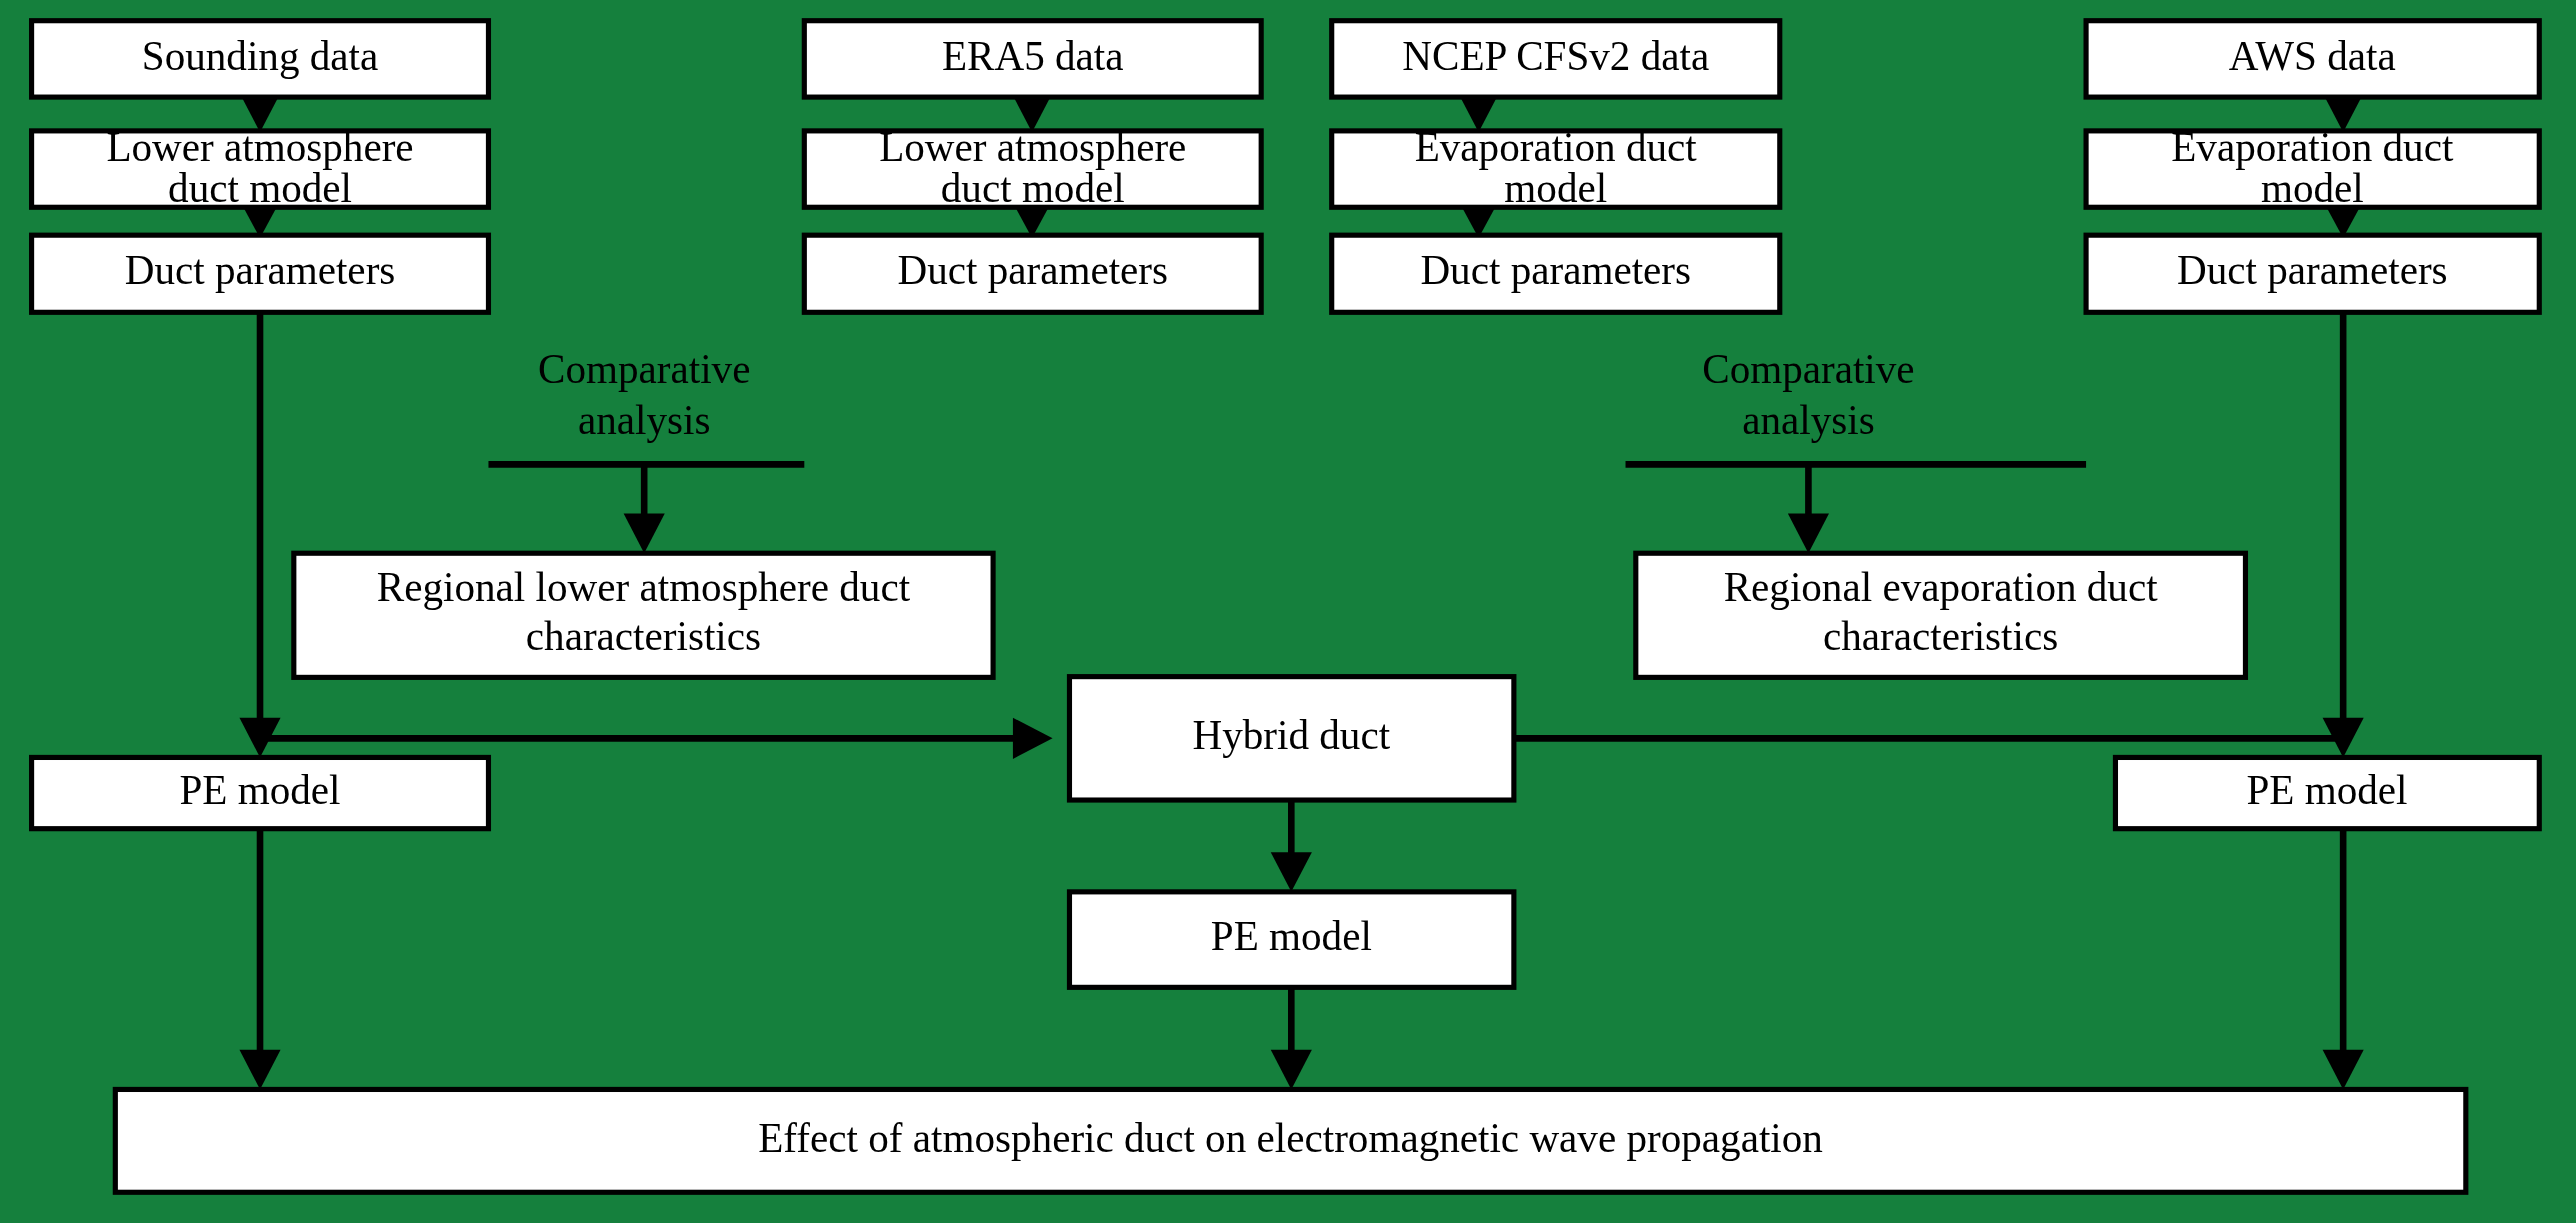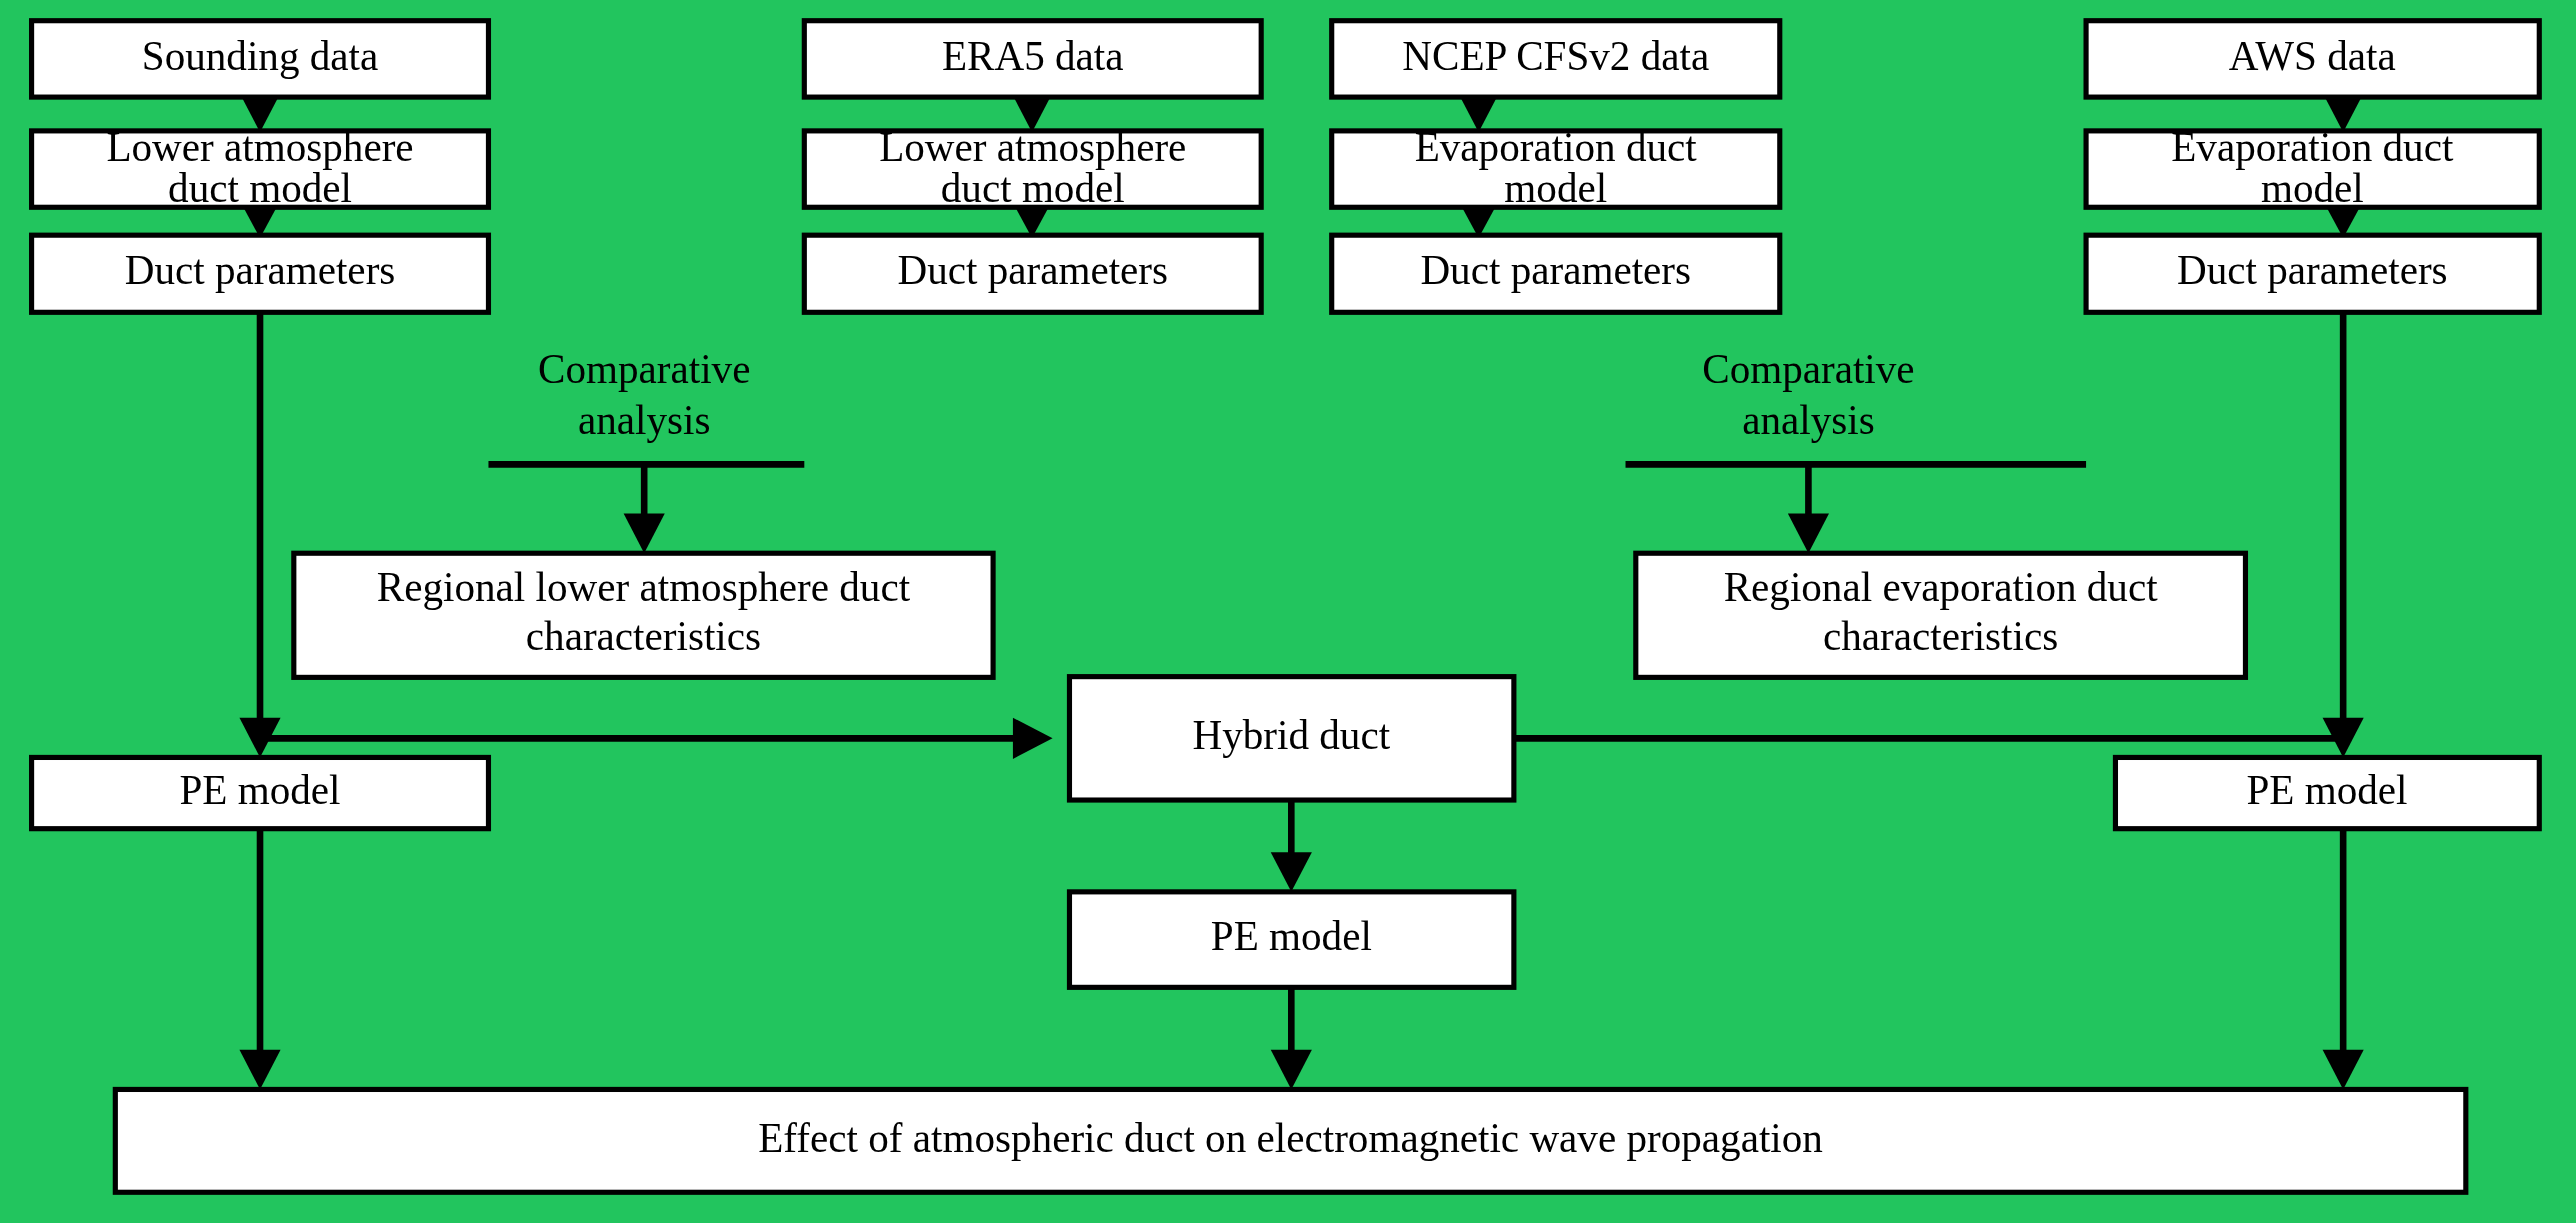--- a/index.html
+++ b/index.html
@@ -5,21 +5,21 @@
 <style>
   html, body {
     margin: 0;
     padding: 0;
     background: #ffffff;
   }
   #flow-wrap {
     position: relative;
     width: 2576px;
     height: 1224px;
-    background: #22c55e;
+    background: #15803d;
     font-family: "Liberation Serif", "DejaVu Serif", serif;
   }
   svg#flowchart {
     display: block;
     width: 2576px;
     height: 1224px;
   }
   .node-rect {
     fill: #ffffff;
     stroke: #000000;

